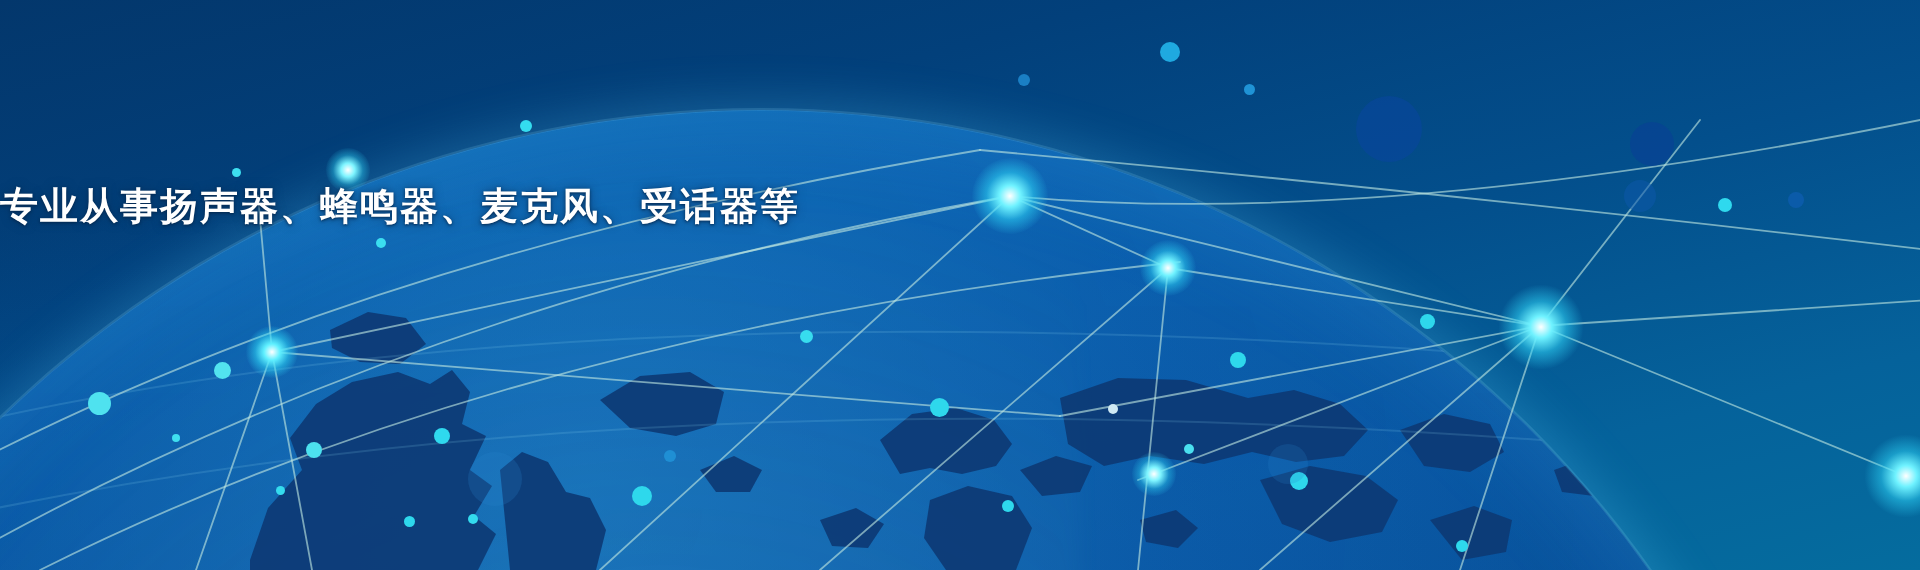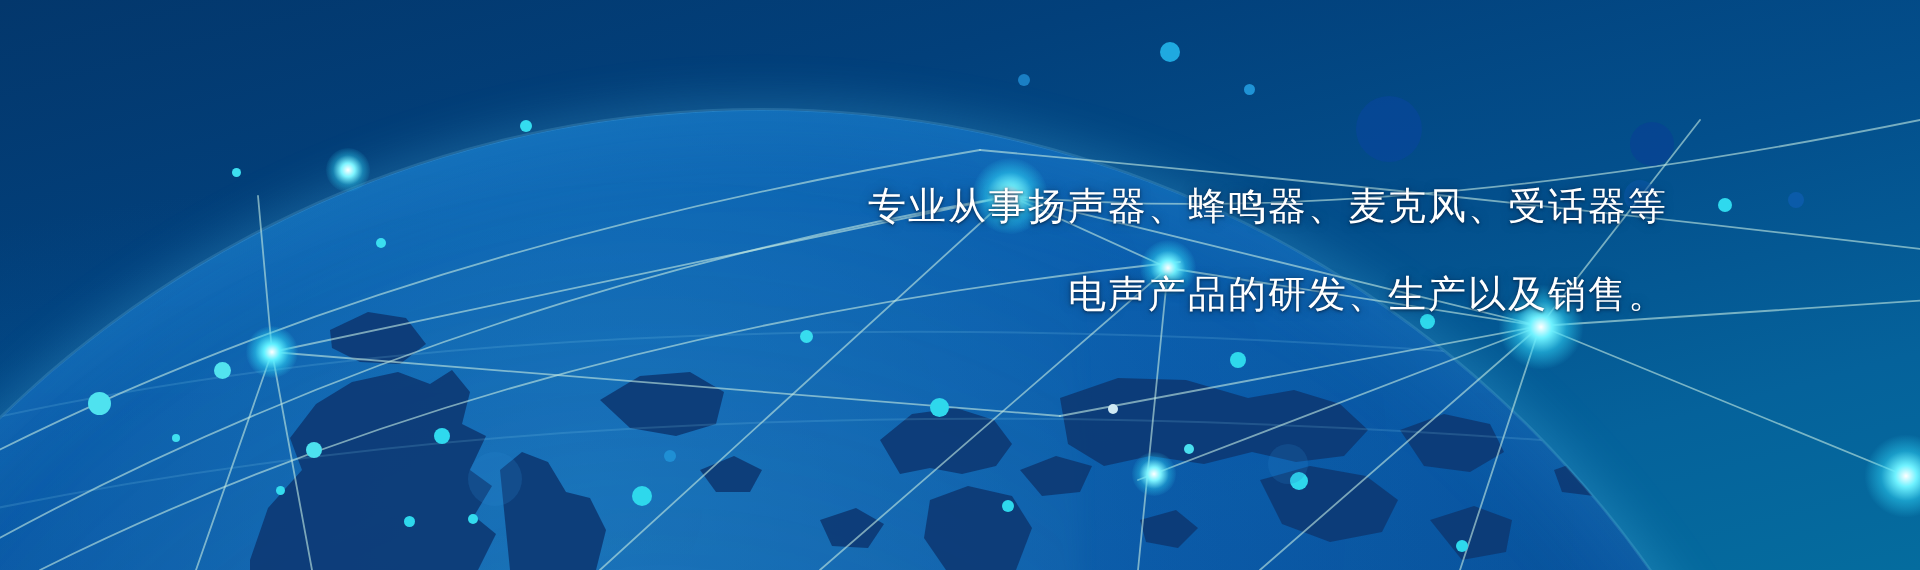--- a/index.html
+++ b/index.html
@@ -30,22 +30,22 @@
     left:-420px;top:40px;width:1500px;height:1200px;
     background:radial-gradient(ellipse at 72% 88%, rgba(140,225,255,0.16) 0%, rgba(110,200,245,0.07) 34%, rgba(0,0,0,0) 62%);
     filter:blur(10px);
   }
 
   .dot{position:absolute;border-radius:50%;}
   .node{position:absolute;border-radius:50%;}
 
   
   .headline{
-    left:0;top:168px;width:1668px;text-align:right;
-    color:#ffffff;font-weight:normal;letter-spacing:2px;
+    left:0;top:168px;width:1668px;text-align:left;
+    color:#ffffff;font-weight:bold;letter-spacing:2px;
     text-shadow:0 0 10px rgba(10,50,95,0.75),0 1px 3px rgba(3,30,60,0.85);
   }
   .hl-line{font-size:38px;line-height:76px;white-space:nowrap;}
   .hl-line.second{margin-top:12px;}
 </style>
 </head>
 <body>
 
 <div id="banner">
 
@@ -168,16 +168,15 @@
     <div class="dot" style="left:1356px;top:96px;width:66px;height:66px;background:rgba(10,70,160,0.55);"></div>
     <div class="dot" style="left:1630px;top:122px;width:44px;height:44px;background:rgba(8,64,150,0.6);"></div>
     <div class="dot" style="left:1624px;top:180px;width:32px;height:32px;background:rgba(12,88,170,0.55);"></div>
     <div class="dot" style="left:1788px;top:192px;width:16px;height:16px;background:rgba(14,92,175,0.8);"></div>
     <div class="dot" style="left:468px;top:452px;width:54px;height:54px;background:rgba(40,130,205,0.22);"></div>
     <div class="dot" style="left:1268px;top:444px;width:40px;height:40px;background:rgba(40,130,205,0.20);"></div>
   </div>
 
   <div class="headline">
     <div class="hl-line">专业从事扬声器、蜂鸣器、麦克风、受话器等</div>
-    <div class="hl-line second">电声产品的研发、生产以及销售。</div>
   </div>
 
 </div>
 
 </body></html>

